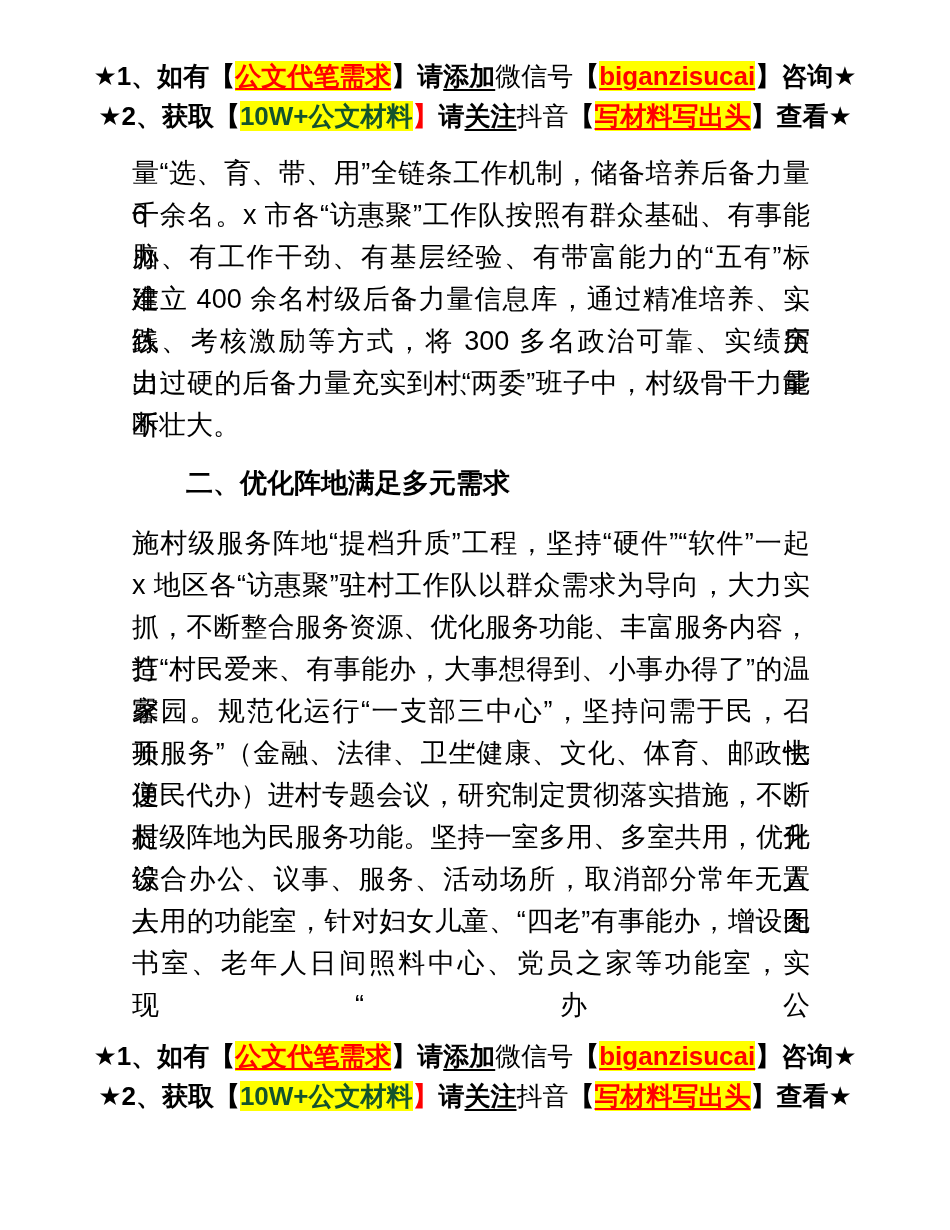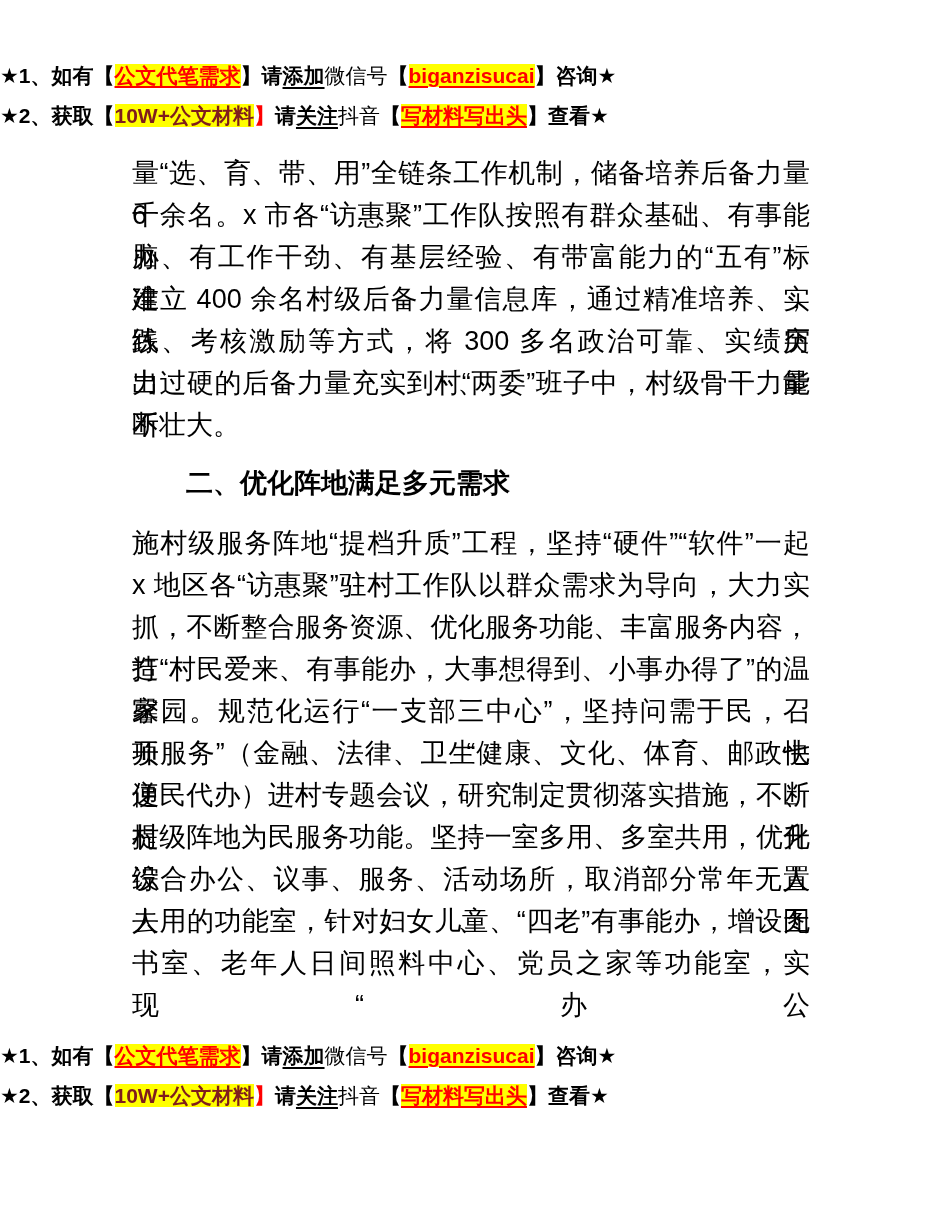--- a/index.html
+++ b/index.html
@@ -2,30 +2,30 @@
 <html><head>
 <meta charset="utf-8">
 <style>
   html,body { margin:0; padding:0; background:#e9e9e9; }
   .page {
     width:950px; height:1230px; background:#ffffff; margin:0 auto;
     font-family:"Liberation Sans","DejaVu Sans",sans-serif;
     color:#000; overflow:hidden; box-sizing:border-box;
   }
   
-  .banner { font-size:21px; font-weight:700; }
+  .banner { text-align:center; font-size:26px; font-weight:700; }
   .banner-top { padding-top:56px; }
   .banner-bottom { margin-top:52px; }
   .banner-line { line-height:40px; height:40px; white-space:nowrap; }
   .hl {
     color:#ff0000; background:#ffff00;
     text-decoration:underline; text-decoration-color:#ff0000;
     text-decoration-thickness:2px; text-underline-offset:3px;
   }
-  .hl-noline { color:#7f1d1d; background:#ffff00; text-decoration:none; }
+  .hl-noline { color:#14532d; background:#ffff00; text-decoration:none; }
   .red-txt { color:#ff0000; }
   .ul-black {
     text-decoration:underline; text-decoration-color:#000;
     text-decoration-thickness:2px; text-underline-offset:4px;
   }
   .plain { font-weight:400; }
   
   .doc-body { width:678px; margin:16px 0 0 132px; font-size:27px; }
   .line {
     line-height:42px; height:42px;

